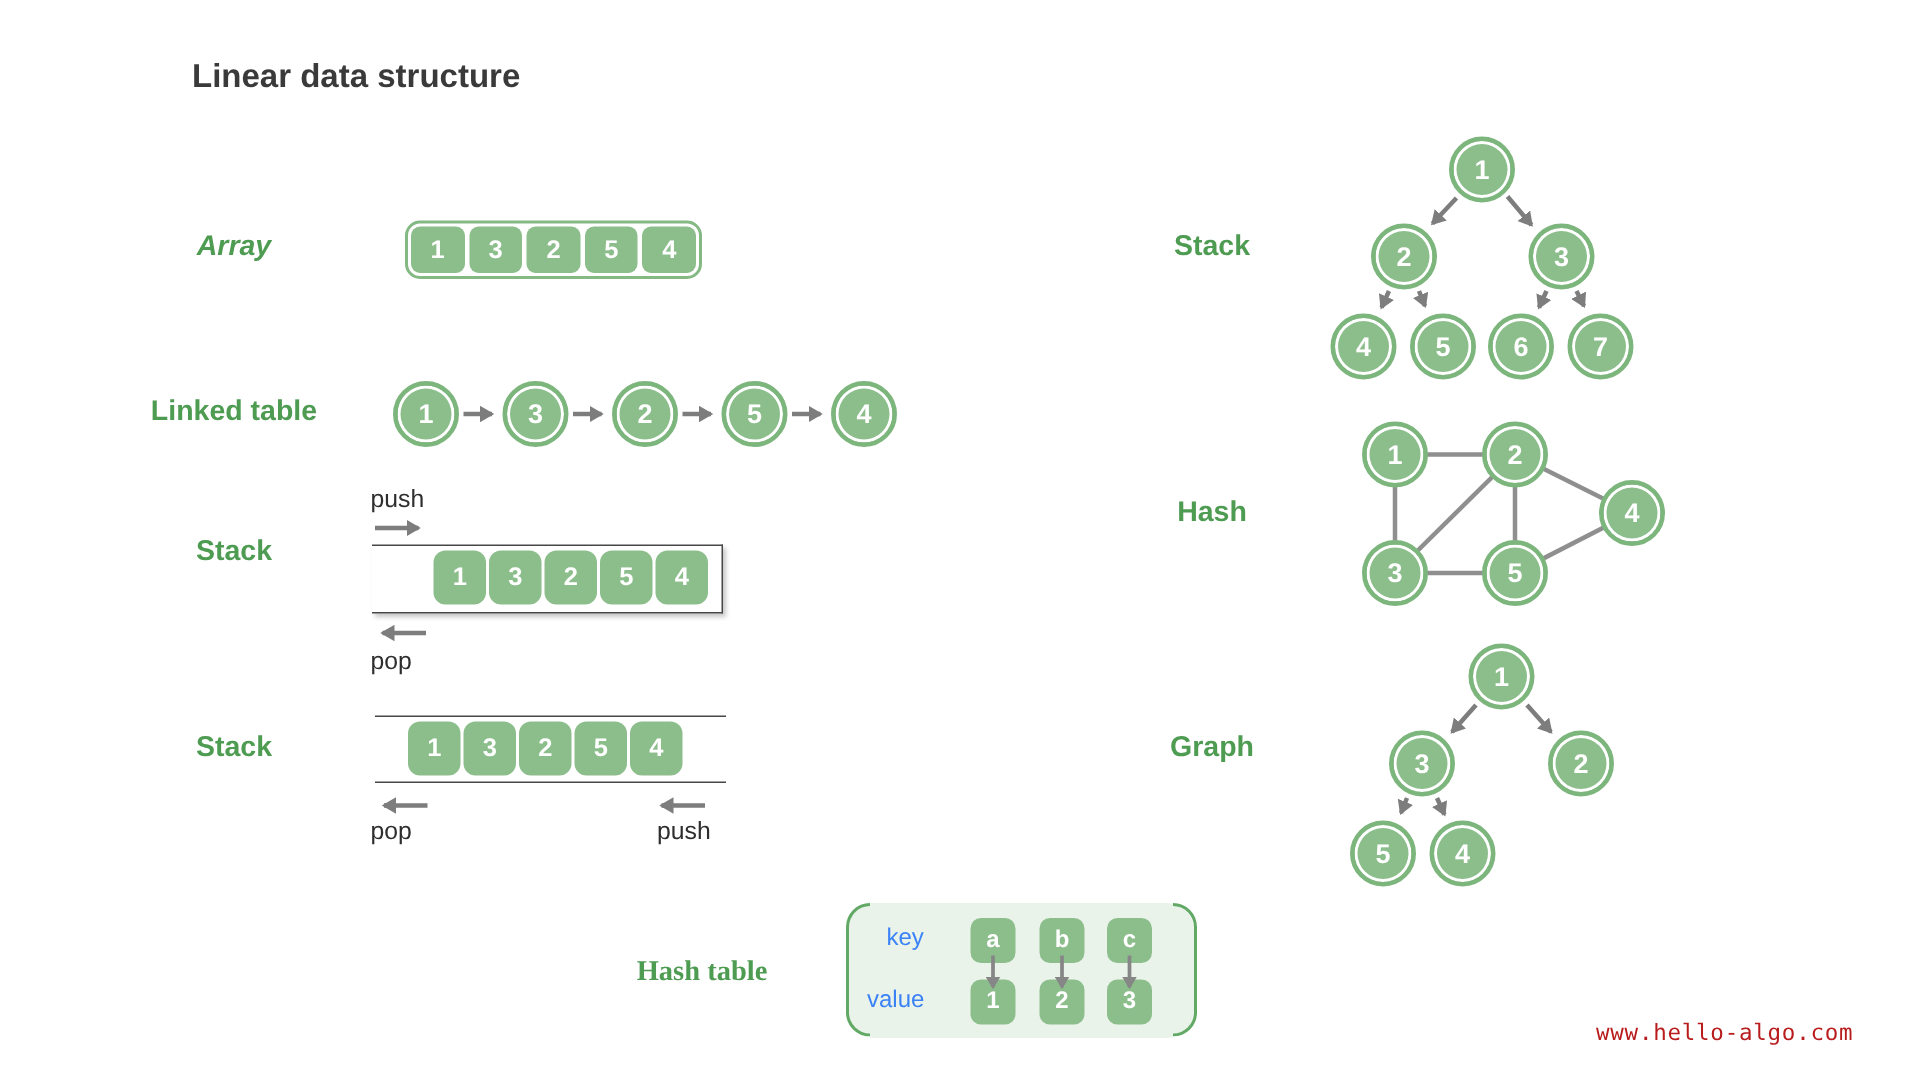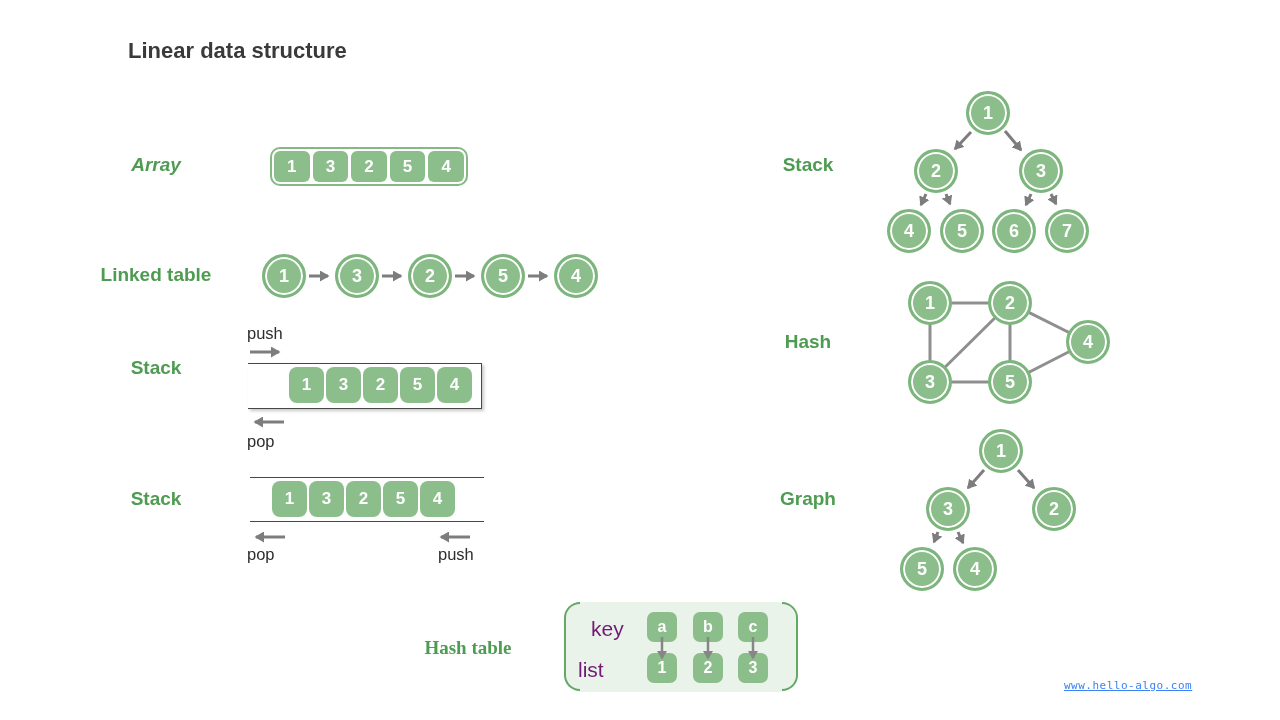--- a/index.html
+++ b/index.html
@@ -35,27 +35,27 @@
     position:absolute;left:248px;top:363px;width:233px;height:44px;
     border:1.5px solid #474747;border-left:none;background:#fff;
     box-shadow:2px 2px 3px rgba(0,0,0,0.22);
   }
   .qline{position:absolute;height:0;border-top:1.5px solid #474747;}
   .op-label{position:absolute;font-size:16.5px;color:#2e2e2e;white-space:nowrap;}
   .hash-box{position:absolute;left:564px;top:602px;width:232px;height:90px;background:#eaf3ea;border-radius:18px;}
   .bracket{position:absolute;top:602px;width:14px;height:85px;}
   .bracket.left{left:564px;border-left:2.5px solid #62a966;border-top:2.5px solid #62a966;border-bottom:2.5px solid #62a966;border-radius:18px 0 0 18px;}
   .bracket.right{left:782px;border-right:2.5px solid #62a966;border-top:2.5px solid #62a966;border-bottom:2.5px solid #62a966;border-radius:0 18px 18px 0;}
-  .hash-label{position:absolute;font-size:21px;color:#701a75;white-space:nowrap;}
+  .hash-label{position:absolute;font-size:16px;color:#3b82f6;white-space:nowrap;}
   .hash-cell{
     position:absolute;width:30px;height:30px;border-radius:7px;background:#8cbe8c;
     color:#fff;font-weight:bold;font-size:16px;
     display:flex;align-items:center;justify-content:center;
   }
-  .watermark{position:absolute;left:1064px;top:679px;font-family:"DejaVu Sans Mono",monospace;font-size:11px;letter-spacing:0.5px;color:#3b82f6;text-decoration:underline;}
+  .watermark{position:absolute;left:1064px;top:679px;font-family:"DejaVu Sans Mono",monospace;font-size:15px;letter-spacing:0.5px;color:#b91c1c;}
 </style>
 </head>
 <body>
 
 <div class="canvas">
 
   <svg class="layer" width="1280" height="720">
     <defs>
       <marker id="ah" markerUnits="userSpaceOnUse" markerWidth="11" markerHeight="11" refX="8" refY="5.5" orient="auto">
         <path d="M0,0 L9.5,5.5 L0,11 Z" fill="#7d7d7d"></path>
@@ -138,21 +138,21 @@
   <div class="cell" style="left:383px;top:481px;">5</div>
   <div class="cell" style="left:420px;top:481px;">4</div>
   <div class="op-label" style="left:247px;top:545px;">pop</div>
   <div class="op-label" style="left:438px;top:545px;">push</div>
 
   <div class="sec-label" style="left:388px;top:637px;font-family:Liberation Serif, serif;">Hash table</div>
   <div class="hash-box"></div>
   <div class="bracket left"></div>
   <div class="bracket right"></div>
   <div class="hash-label" style="left:591px;top:617px;">key</div>
-  <div class="hash-label" style="left:578px;top:658px;">list</div>
+  <div class="hash-label" style="left:578px;top:658px;">value</div>
   <div class="hash-cell" style="left:647px;top:612px;">a</div>
   <div class="hash-cell" style="left:693px;top:612px;">b</div>
   <div class="hash-cell" style="left:738px;top:612px;">c</div>
   <div class="hash-cell" style="left:647px;top:653px;">1</div>
   <div class="hash-cell" style="left:693px;top:653px;">2</div>
   <div class="hash-cell" style="left:738px;top:653px;">3</div>
 
   <div class="sec-label" style="left:728px;top:154px;">Stack</div>
   <div class="sec-label" style="left:728px;top:331px;">Hash</div>
   <div class="sec-label" style="left:728px;top:488px;">Graph</div>

